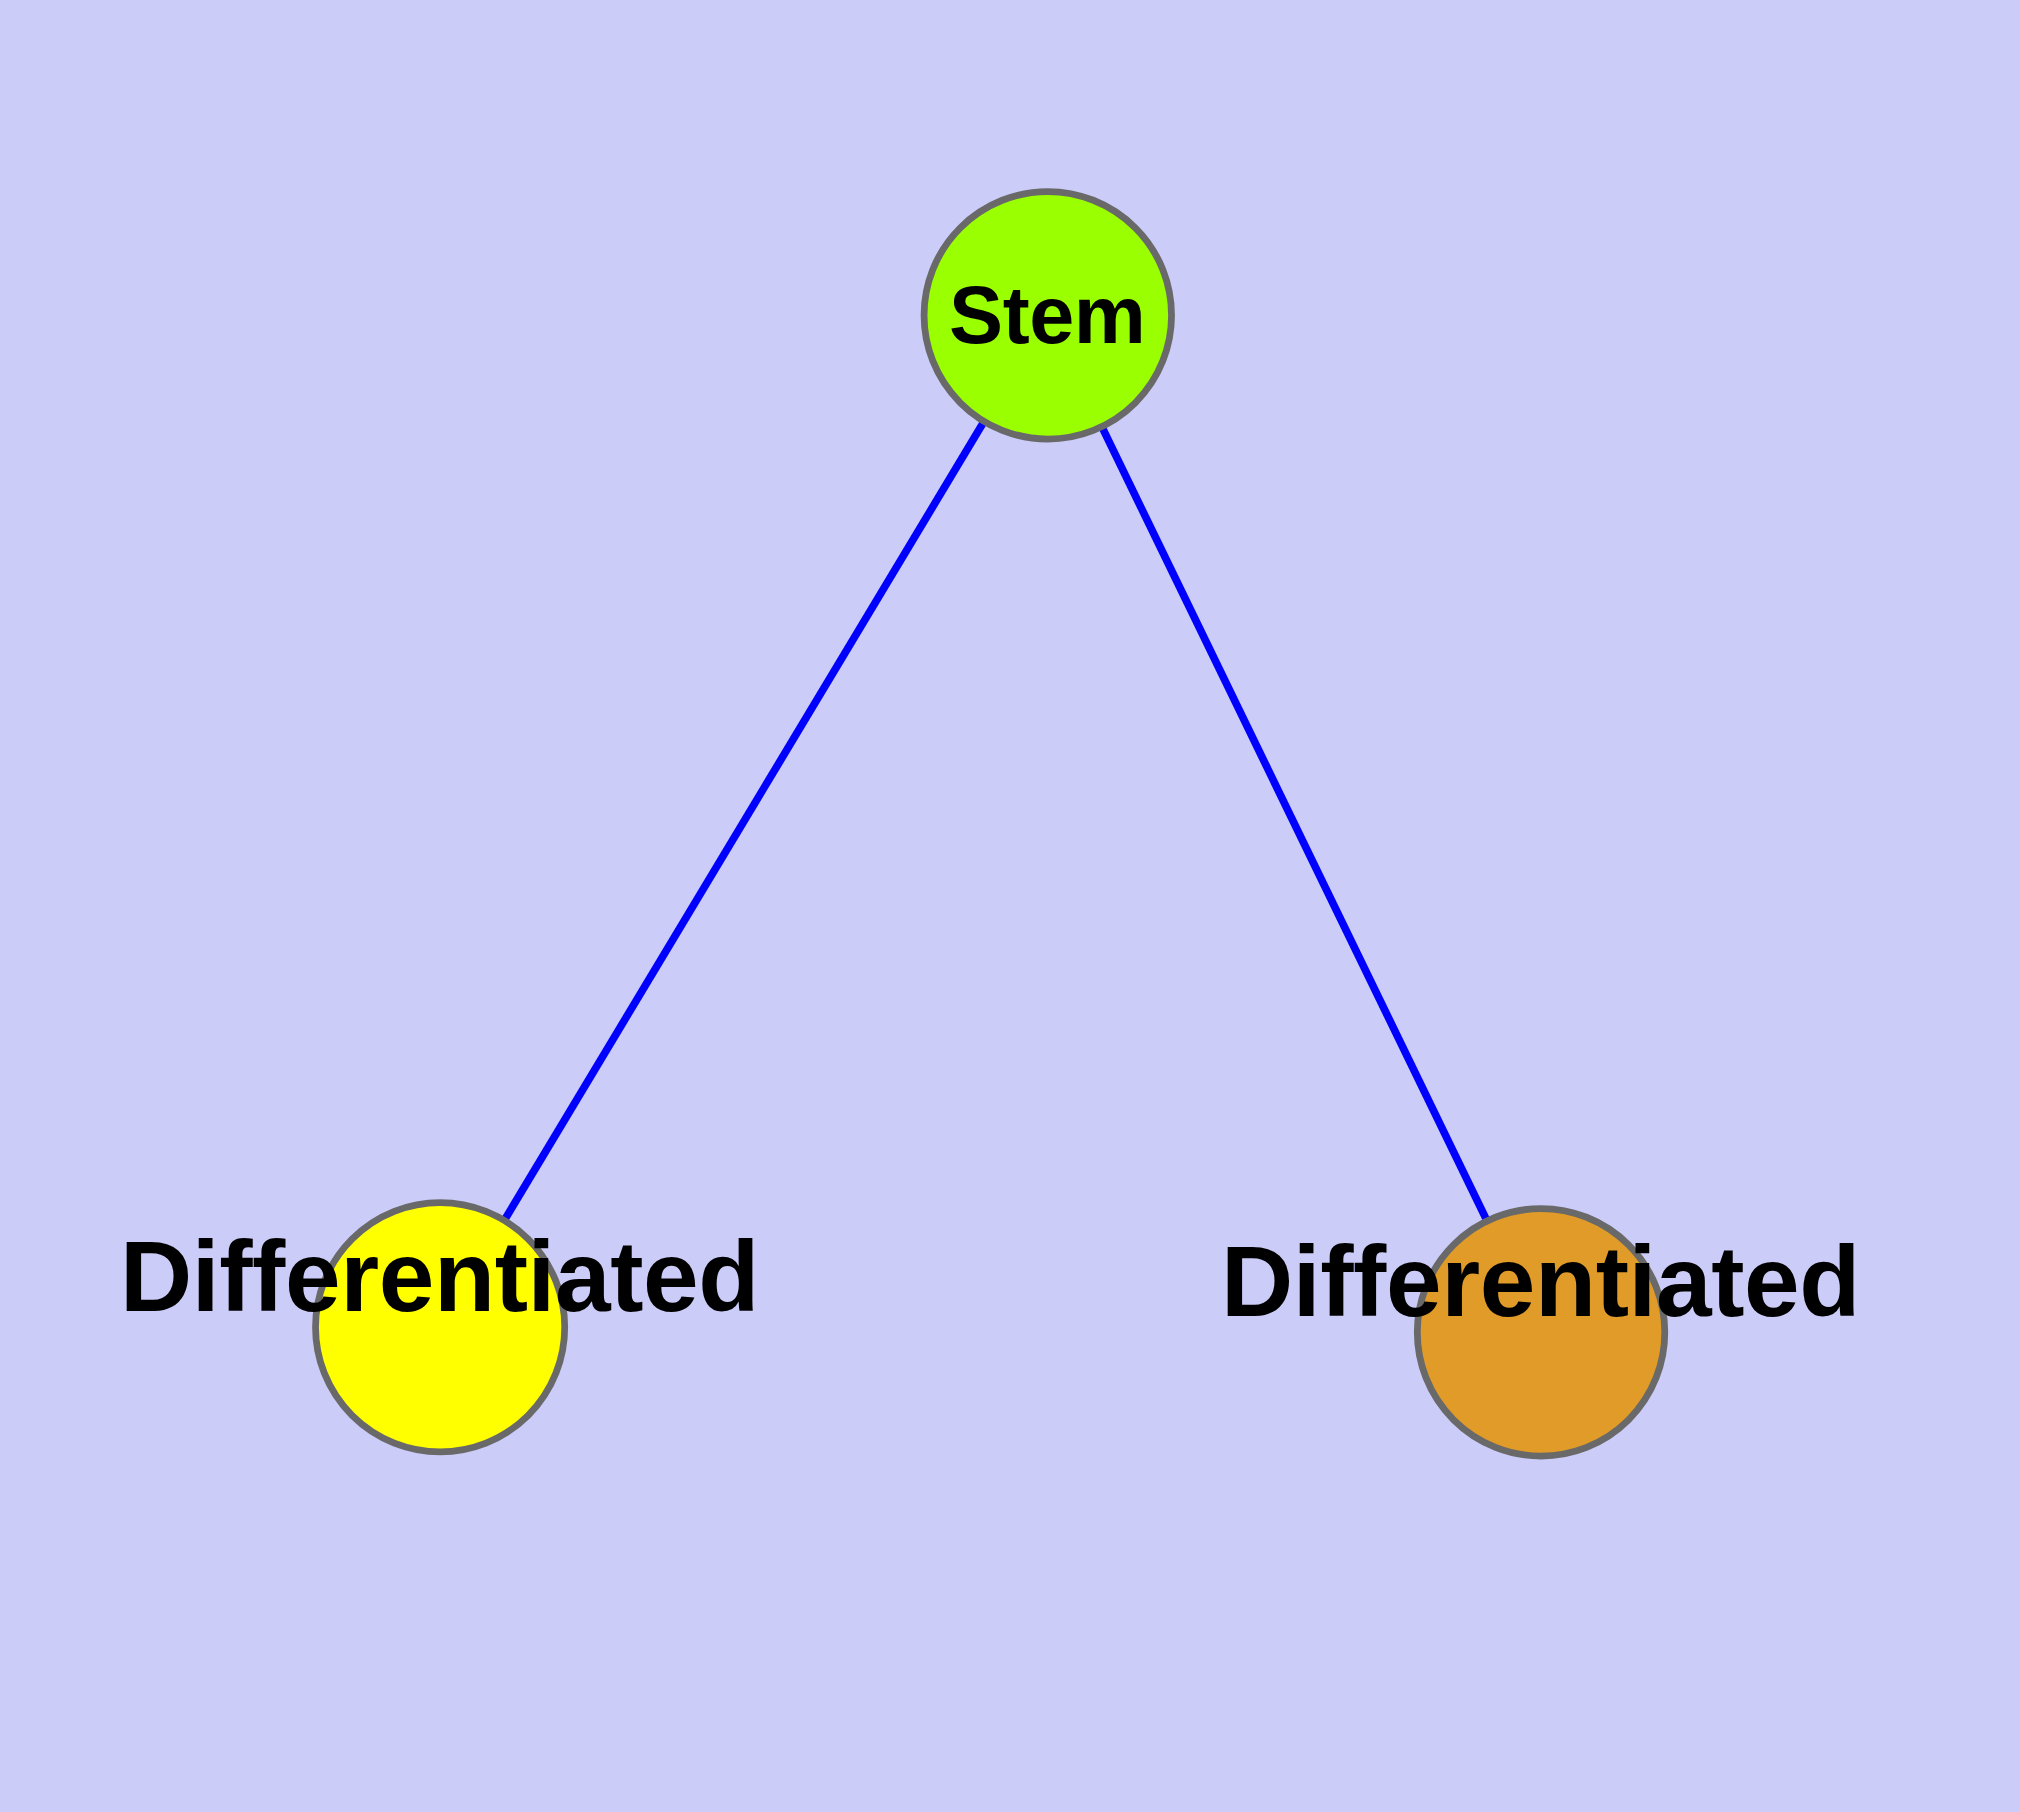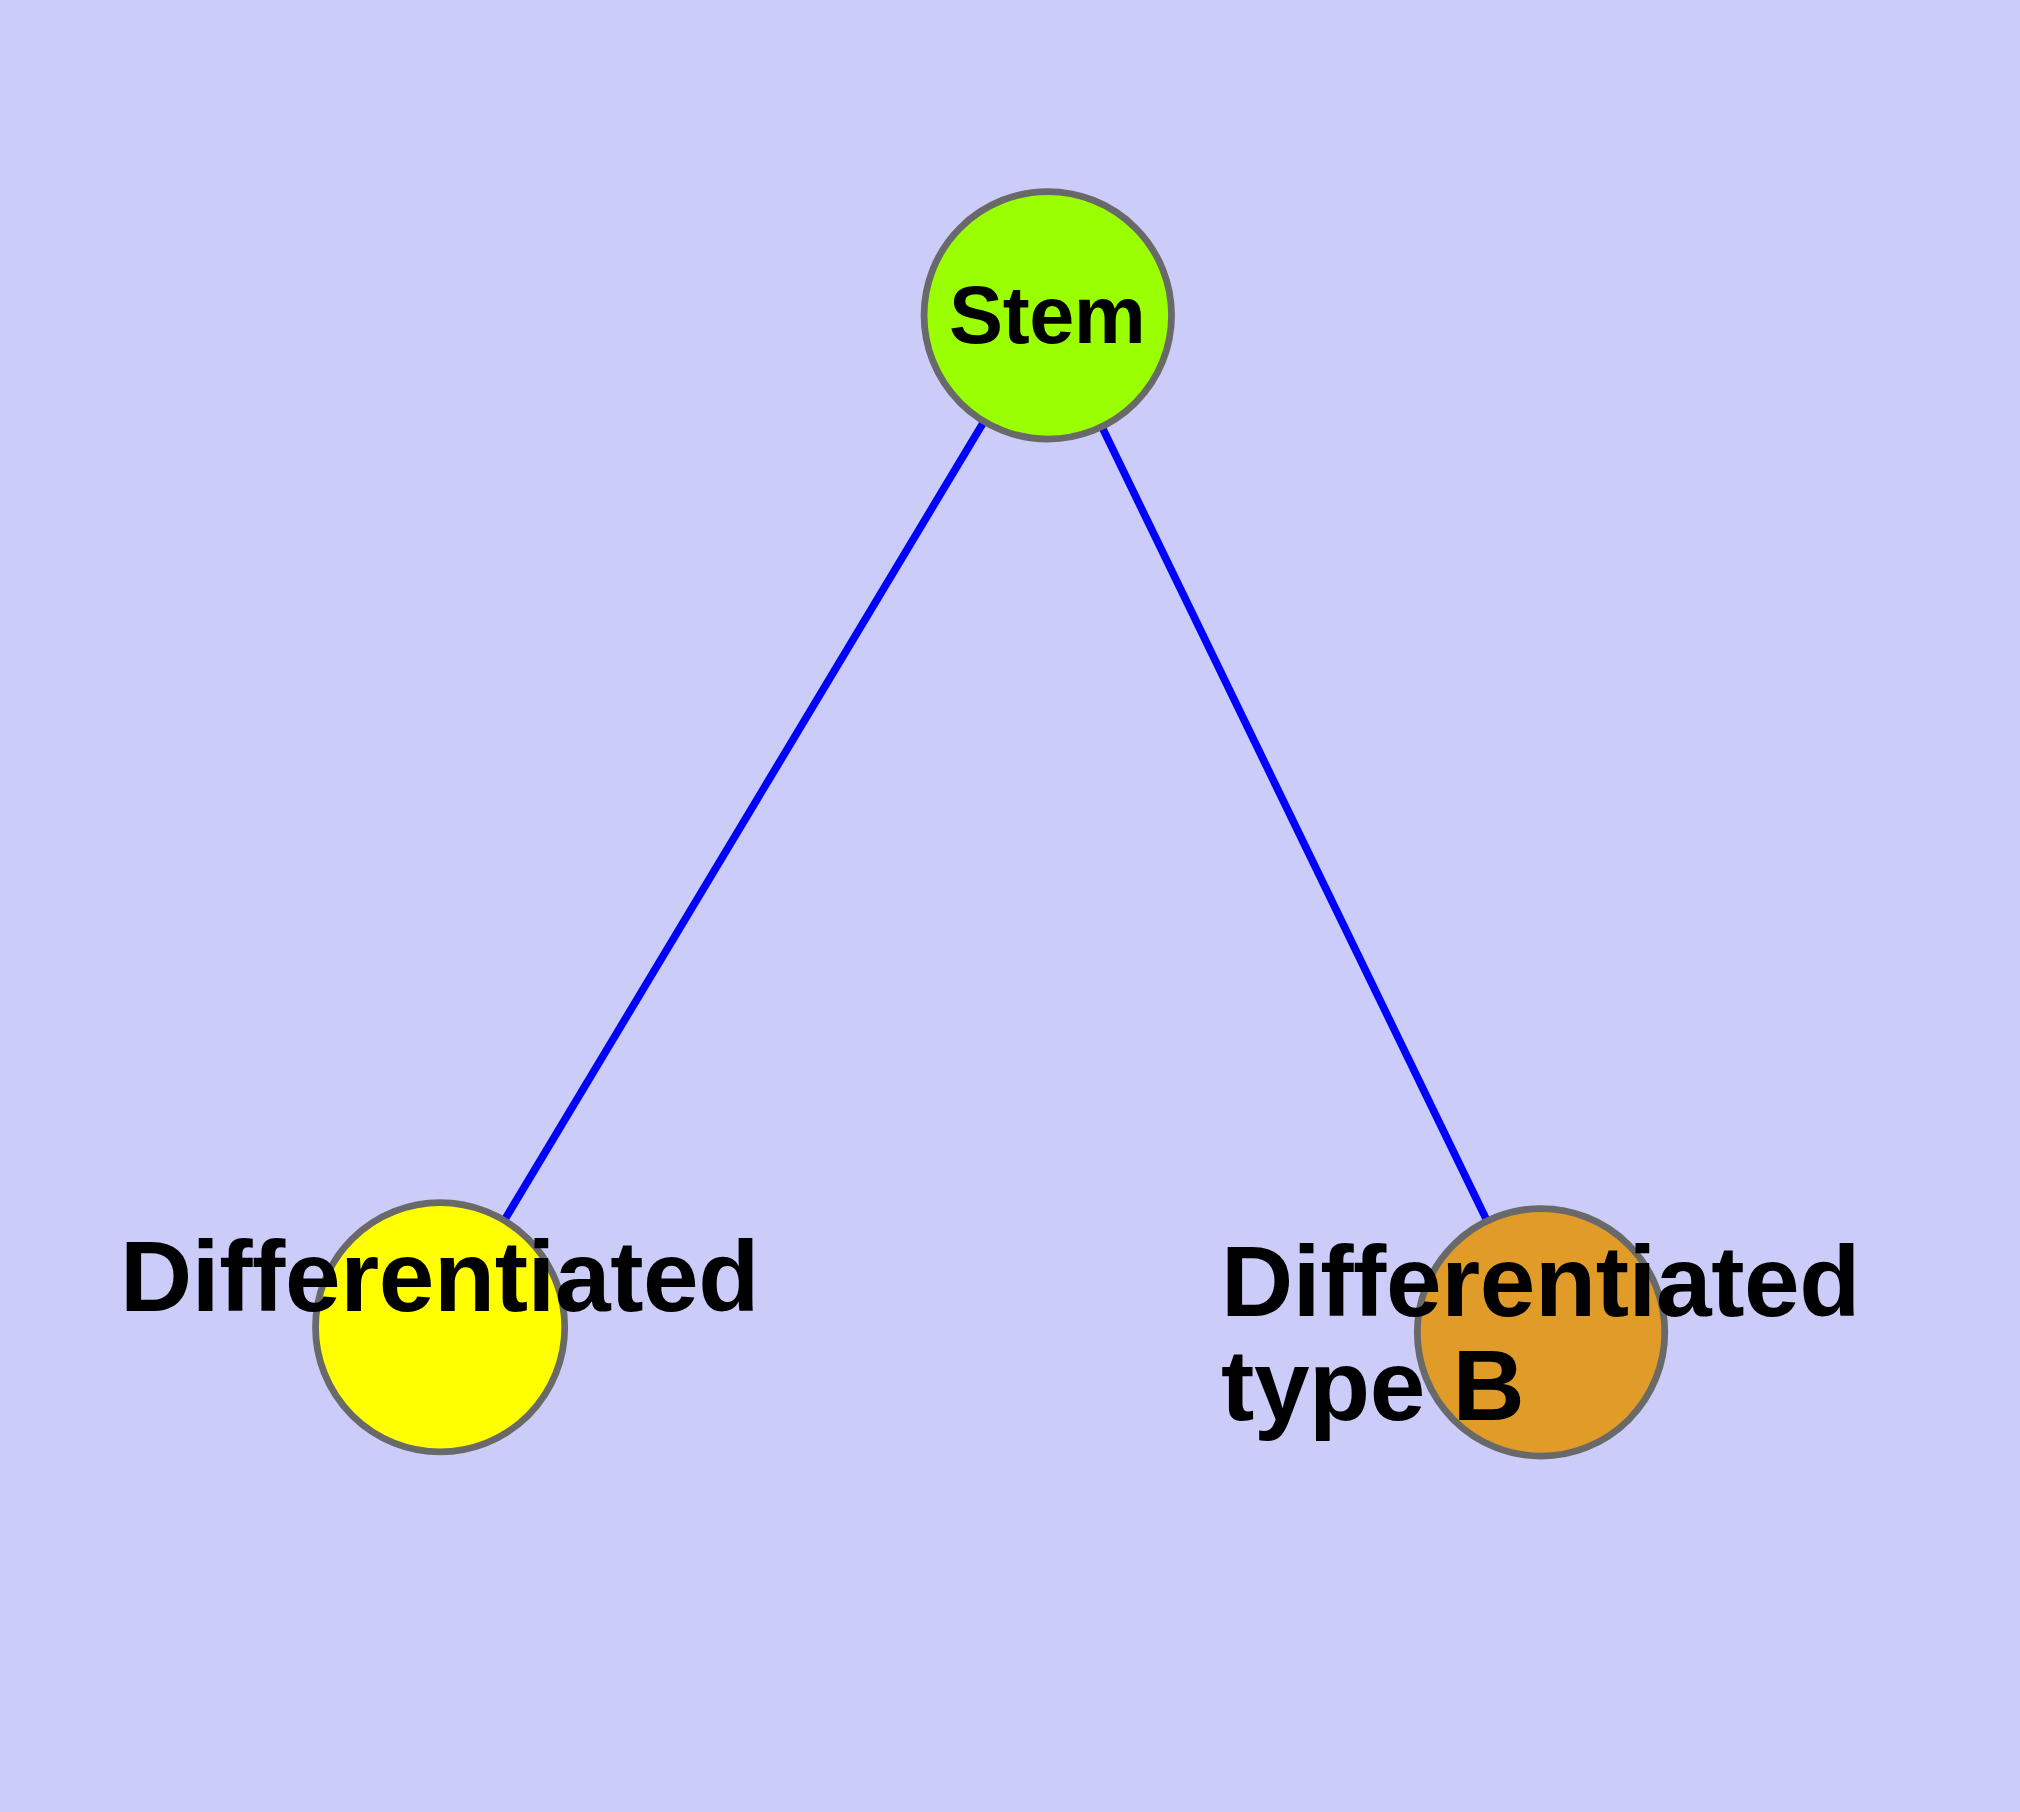--- a/index.html
+++ b/index.html
@@ -23,21 +23,21 @@
   }
   #graph-svg {
     position: absolute;
     left: 0;
     top: 0;
     width: 2021px;
     height: 1812px;
   }
   .node-label {
     position: absolute;
-    text-align: left;
+    text-align: right;
     color: #000000;
     font-weight: bold;
     white-space: nowrap;
     line-height: 1.04;
     letter-spacing: -0.4px;
     pointer-events: none;
     -webkit-font-smoothing: antialiased;
   }
   .node-label.root {
     font-size: 81px;
@@ -70,18 +70,17 @@
 
   <div id="label-layer">
       <div class="node-label root" style="font-size: 81px; left: 949px; top: 273px;">
         <span class="label-line">Stem</span>
       </div>
       <div class="node-label leaf" style="font-size: 100px; left: 120px; top: 1224px;">
         <span class="label-line">Differentiated</span>
       </div>
       <div class="node-label leaf" style="font-size: 100px; left: 1221px; top: 1229px;">
         <span class="label-line">Differentiated</span>
-        <span class="label-line">type B</span>
       </div>
     </div>
 
 </div>
 
 
 </body></html>

